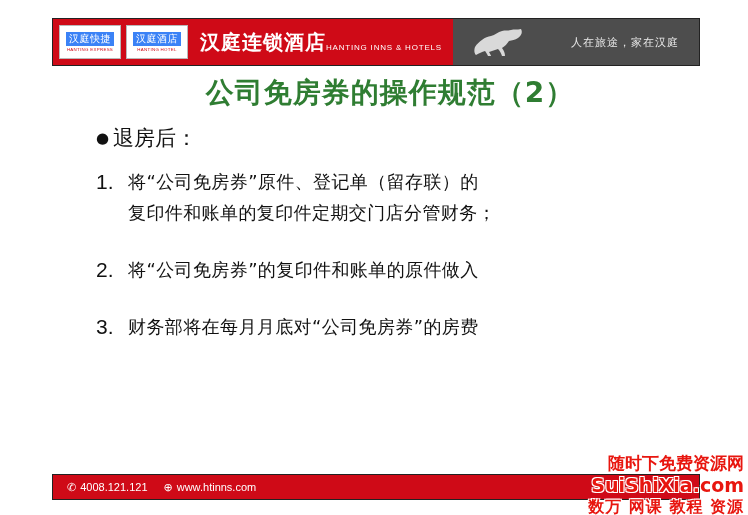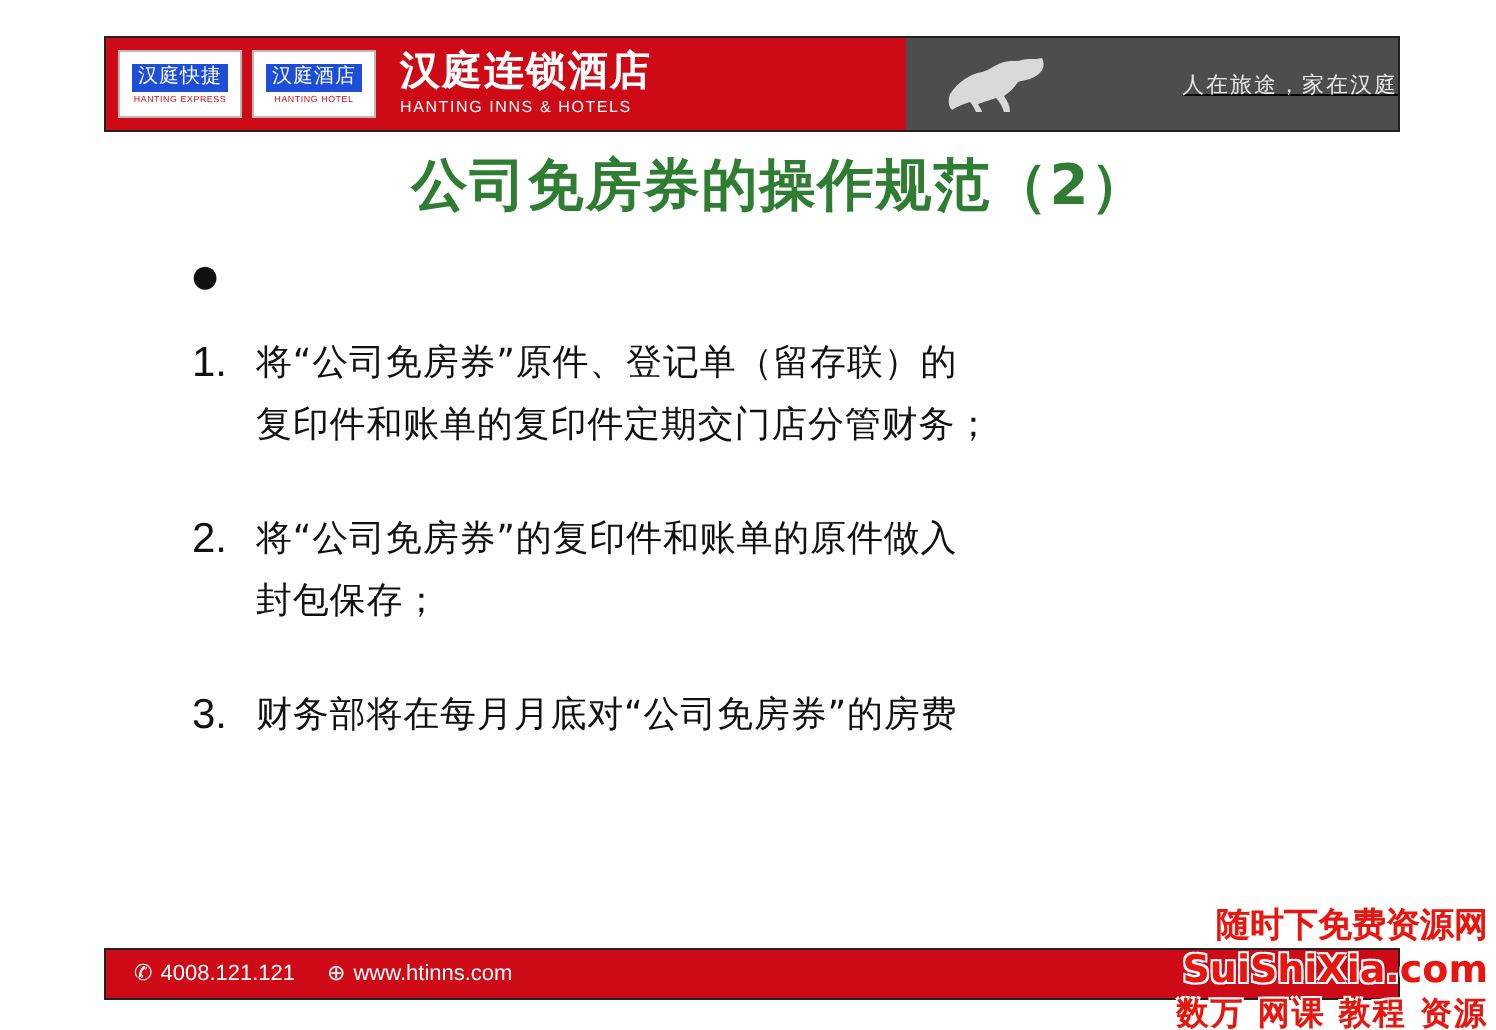--- a/index.html
+++ b/index.html
@@ -50,67 +50,66 @@
     height: 34px;
     background: #ffffff;
     border: 1px solid #b9b9b9;
     display: flex;
     flex-direction: column;
     align-items: center;
     justify-content: center;
     box-sizing: border-box;
   }
   .badge-cn {
-    background: #1d4ed8;
+    background: #3b82f6;
     color: #ffffff;
     font-size: 10px;
     line-height: 12px;
     padding: 1px 3px;
     letter-spacing: 0.5px;
     white-space: nowrap;
   }
   .badge-en {
     color: #cf0a17;
     font-size: 4.4px;
     line-height: 6px;
     letter-spacing: 0.3px;
     margin-top: 1px;
     white-space: nowrap;
   }
   .brand-block {
     margin-left: 12px;
     color: #ffffff;
     display: flex;
-    flex-direction: column;
+    flex-direction: row;
     justify-content: center;
   }
   .brand-cn {
     font-size: 20px;
     line-height: 22px;
     font-weight: bold;
     letter-spacing: 1px;
     white-space: nowrap;
   }
   .brand-en {
     font-size: 8px;
     line-height: 11px;
     letter-spacing: 0.8px;
     white-space: nowrap;
-    margin-top: 1px;
+    margin-top: 11px;
   }
   .header-dark {
     flex: 1 1 auto;
     background: #4d4d4d;
     position: relative;
     display: flex;
     align-items: center;
     justify-content: flex-end;
-    padding-right: 0;
-    box-sizing: border-box;
-    text-decoration: underline;
+    padding-right: 20px;
+    box-sizing: border-box;
   }
   .horse {
     position: absolute;
     left: 18px;
     top: 50%;
     transform: translateY(-50%);
     width: 62px;
     height: 30px;
   }
   .tagline {
@@ -249,35 +248,35 @@
       <div class="tagline">人在旅途，家在汉庭</div>
     </div>
   </div>
 
   <div class="slide-title">公司免房券的操作规范（2）</div>
 
   <div class="body-area">
 
     <div class="bullet-line">
       <span class="bullet-dot">●</span>
+      <span>退房后：</span>
     </div>
 
     <div class="numbered">
       <div class="num">1.</div>
       <div class="num-text">
         <div>将“公司免房券”原件、登记单（留存联）的</div>
         <div>复印件和账单的复印件定期交门店分管财务；</div>
       </div>
     </div>
 
     <div class="numbered">
       <div class="num">2.</div>
       <div class="num-text">
         <div>将“公司免房券”的复印件和账单的原件做入</div>
-        <div>封包保存；</div>
       </div>
     </div>
 
     <div class="numbered">
       <div class="num">3.</div>
       <div class="num-text">
         <div>财务部将在每月月底对“公司免房券”的房费</div>
       </div>
     </div>
 

